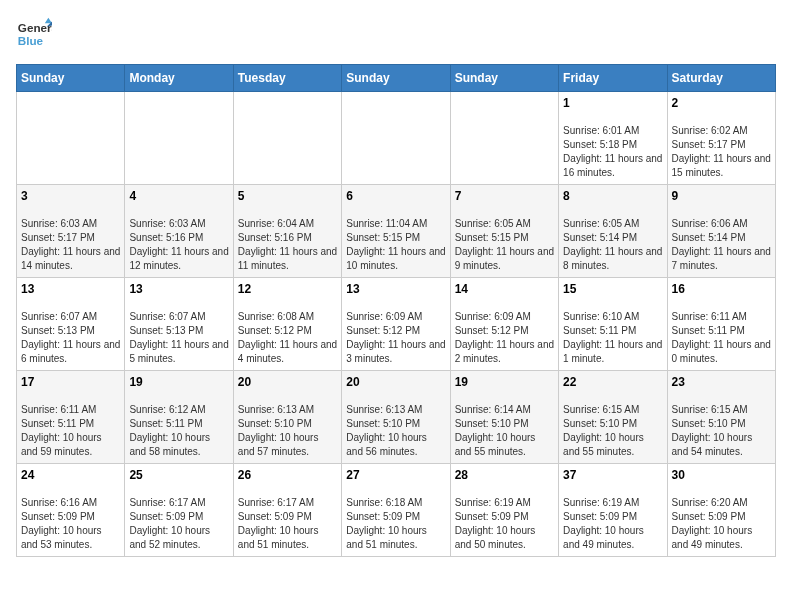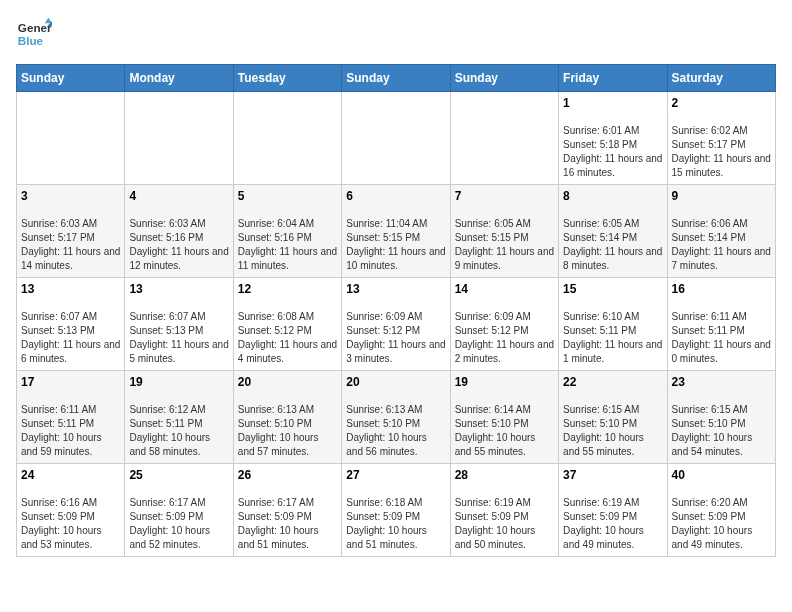--- a/index.html
+++ b/index.html
@@ -299,20 +299,20 @@
 Sunset: 5:09 PM
 Daylight: 10 hours and 50 minutes.</div>
         </td>
         <td>
           <div class="day-number">37</div>
           <div class="day-info">Sunrise: 6:19 AM
 Sunset: 5:09 PM
 Daylight: 10 hours and 49 minutes.</div>
         </td>
         <td>
-          <div class="day-number">40</div>
+          <div class="day-number">30</div>
           <div class="day-info">Sunrise: 6:20 AM
 Sunset: 5:09 PM
 Daylight: 10 hours and 49 minutes.</div>
         </td>
       </tr>
     </tbody>
 </table>
 
 </body></html>

